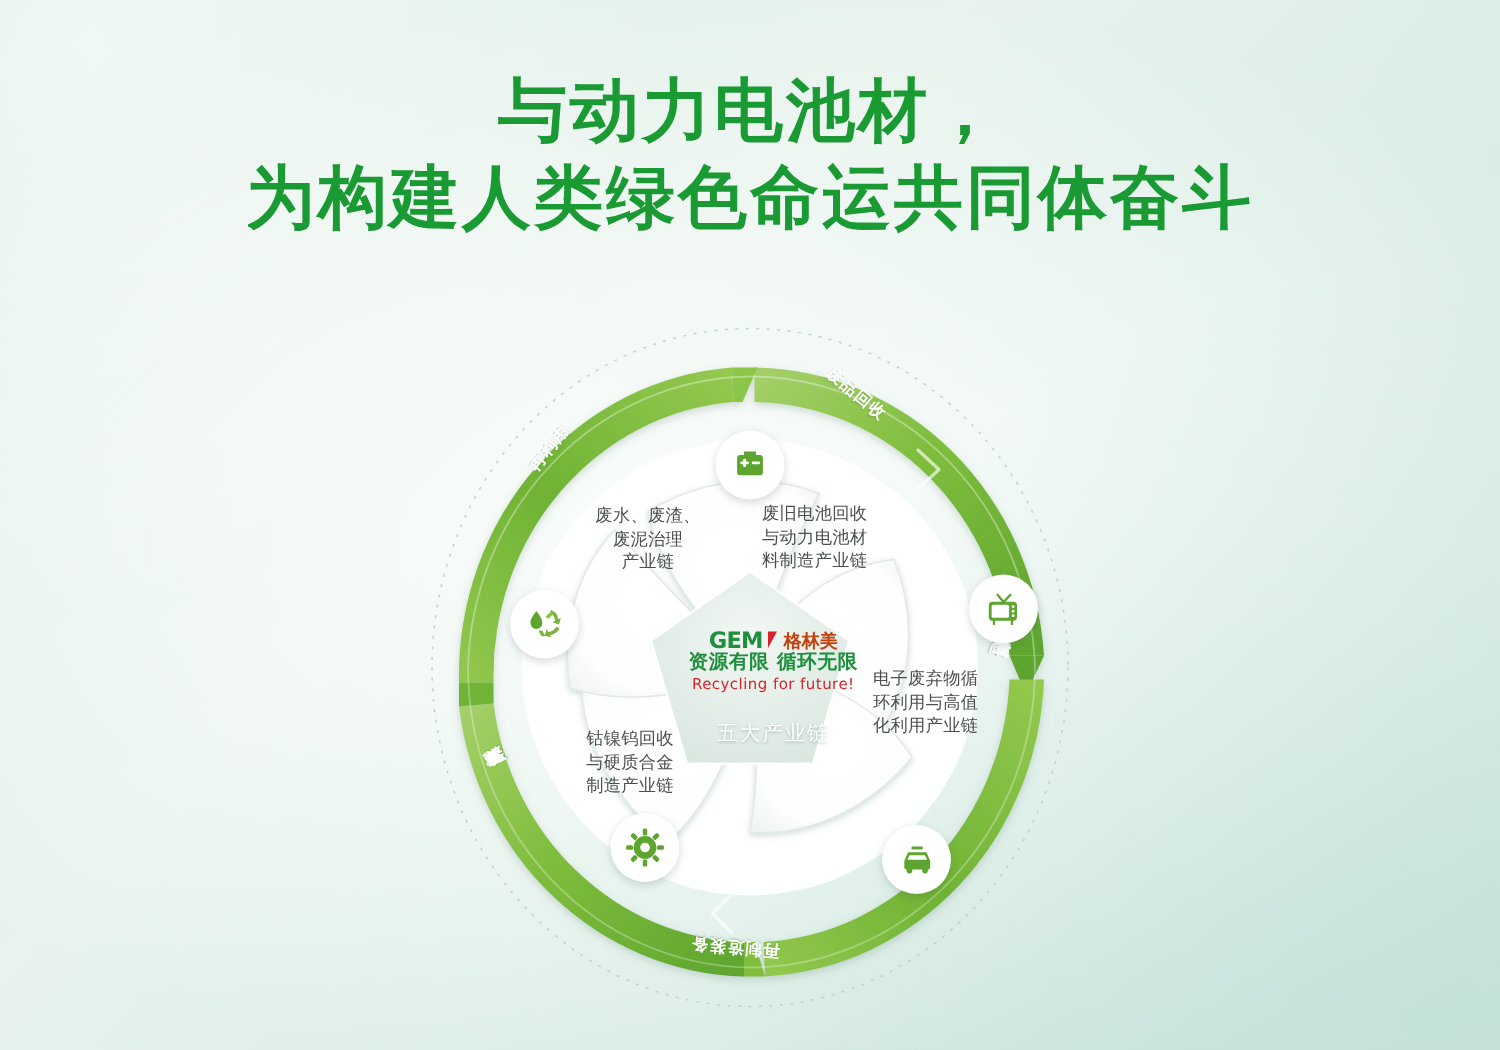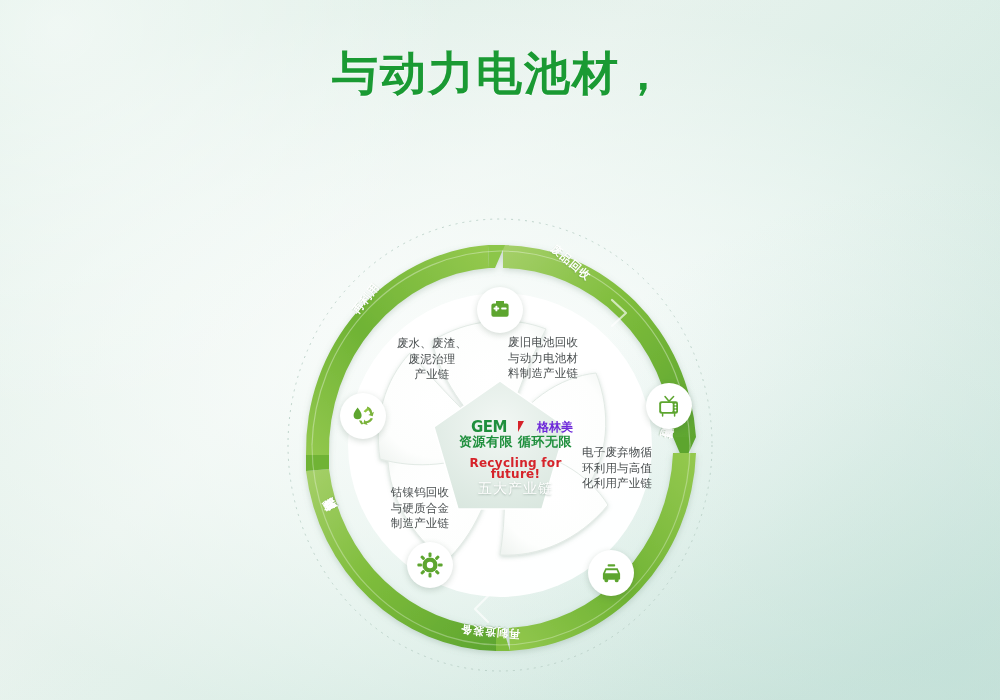--- a/index.html
+++ b/index.html
@@ -64,46 +64,46 @@
   .bubble svg{display:block;}
 
   
   .center-logo{
     position:absolute;
     left:198px;top:215px;width:115px;
     text-align:center;
     pointer-events:none;
   }
   .logo-row{
-    display:flex;align-items:center;justify-content:flex-end;gap:13px;
+    display:flex;align-items:center;justify-content:center;gap:5px;
     height:15px;
   }
   .logo-gem{
     font-family:"DejaVu Sans","Liberation Sans",sans-serif;
     font-weight:bold;font-size:15px;letter-spacing:-.5px;
     color:#1f8f3d;line-height:15px;
   }
   .logo-tri{
     width:0;height:0;
     border-left:6px solid #d6232a;
     border-bottom:11px solid transparent;
     margin-left:-2px;margin-bottom:2px;
   }
   .logo-cn{
-    font-size:12px;font-weight:bold;color:#6d28d9;letter-spacing:0;
+    font-size:12px;font-weight:bold;color:#c2410c;letter-spacing:0;
     line-height:13px;
   }
   .logo-tag{
     margin-top:2px;
     font-size:13px;color:#1f8f3d;font-weight:bold;letter-spacing:.5px;
     line-height:10px;
   }
   .logo-en{
-    margin-top:11px;
-    font-size:12px;color:#d6232a;font-weight:bold;letter-spacing:.3px;
+    margin-top:4px;
+    font-size:10px;color:#d6232a;font-weight:normal;letter-spacing:.3px;
     line-height:11px;
   }
   .center-caption{
     position:absolute;left:198px;top:275px;width:115px;text-align:center;
     font-size:14px;font-weight:normal;color:#ffffff;letter-spacing:1px;
     text-shadow:0 1px 2px rgba(90,120,105,.45);
     pointer-events:none;
   }
 
   
@@ -114,20 +114,21 @@
     text-shadow:0 1px 1px rgba(60,110,50,.25);
   }
 </style>
 </head>
 <body>
 
 <div class="bg-wash"></div>
 
 <div class="title-wrap">
   <div class="title-line">与动力电池材，</div>
+  <div class="title-line">为构建人类绿色命运共同体奋斗</div>
 </div>
 
 <div class="stage">
 
   <svg width="480" height="480" viewBox="0 0 480 480">
     <defs>
       <linearGradient id="ringGrad" x1="0" y1="0" x2="1" y2="1">
         <stop offset="0%" stop-color="#a6d06a"></stop>
         <stop offset="45%" stop-color="#7fbd3c"></stop>
         <stop offset="100%" stop-color="#5da52f"></stop>

